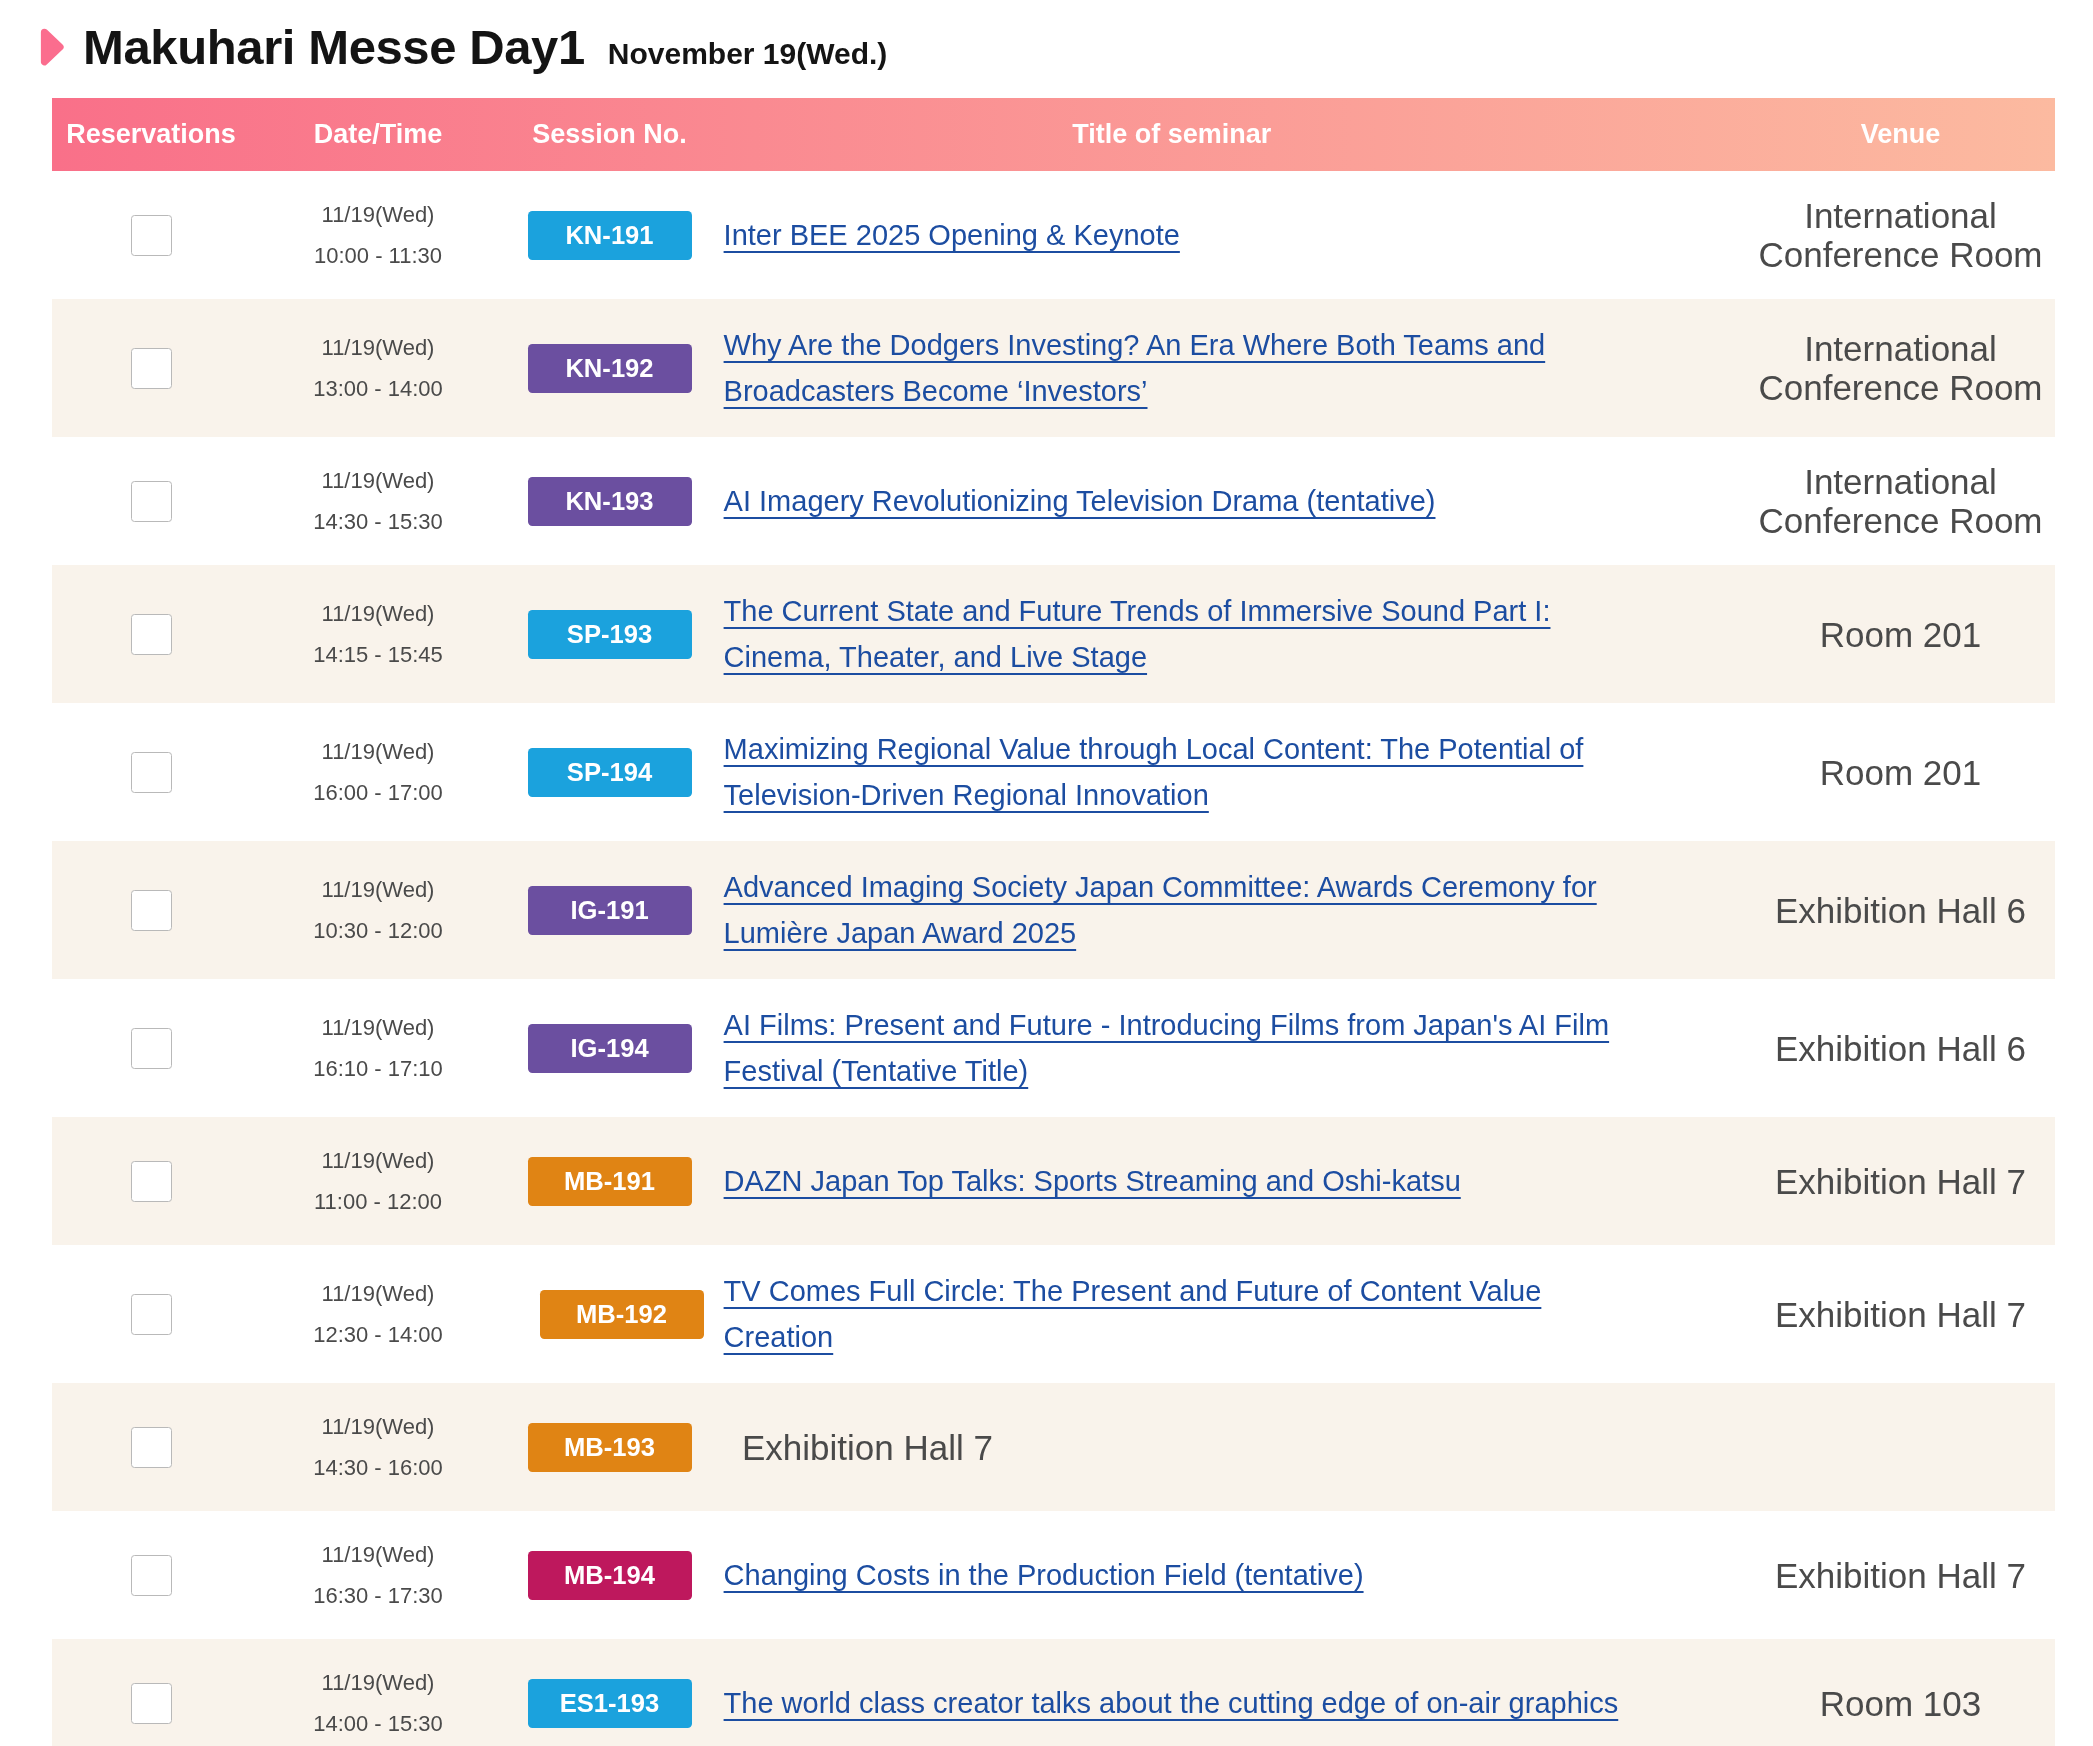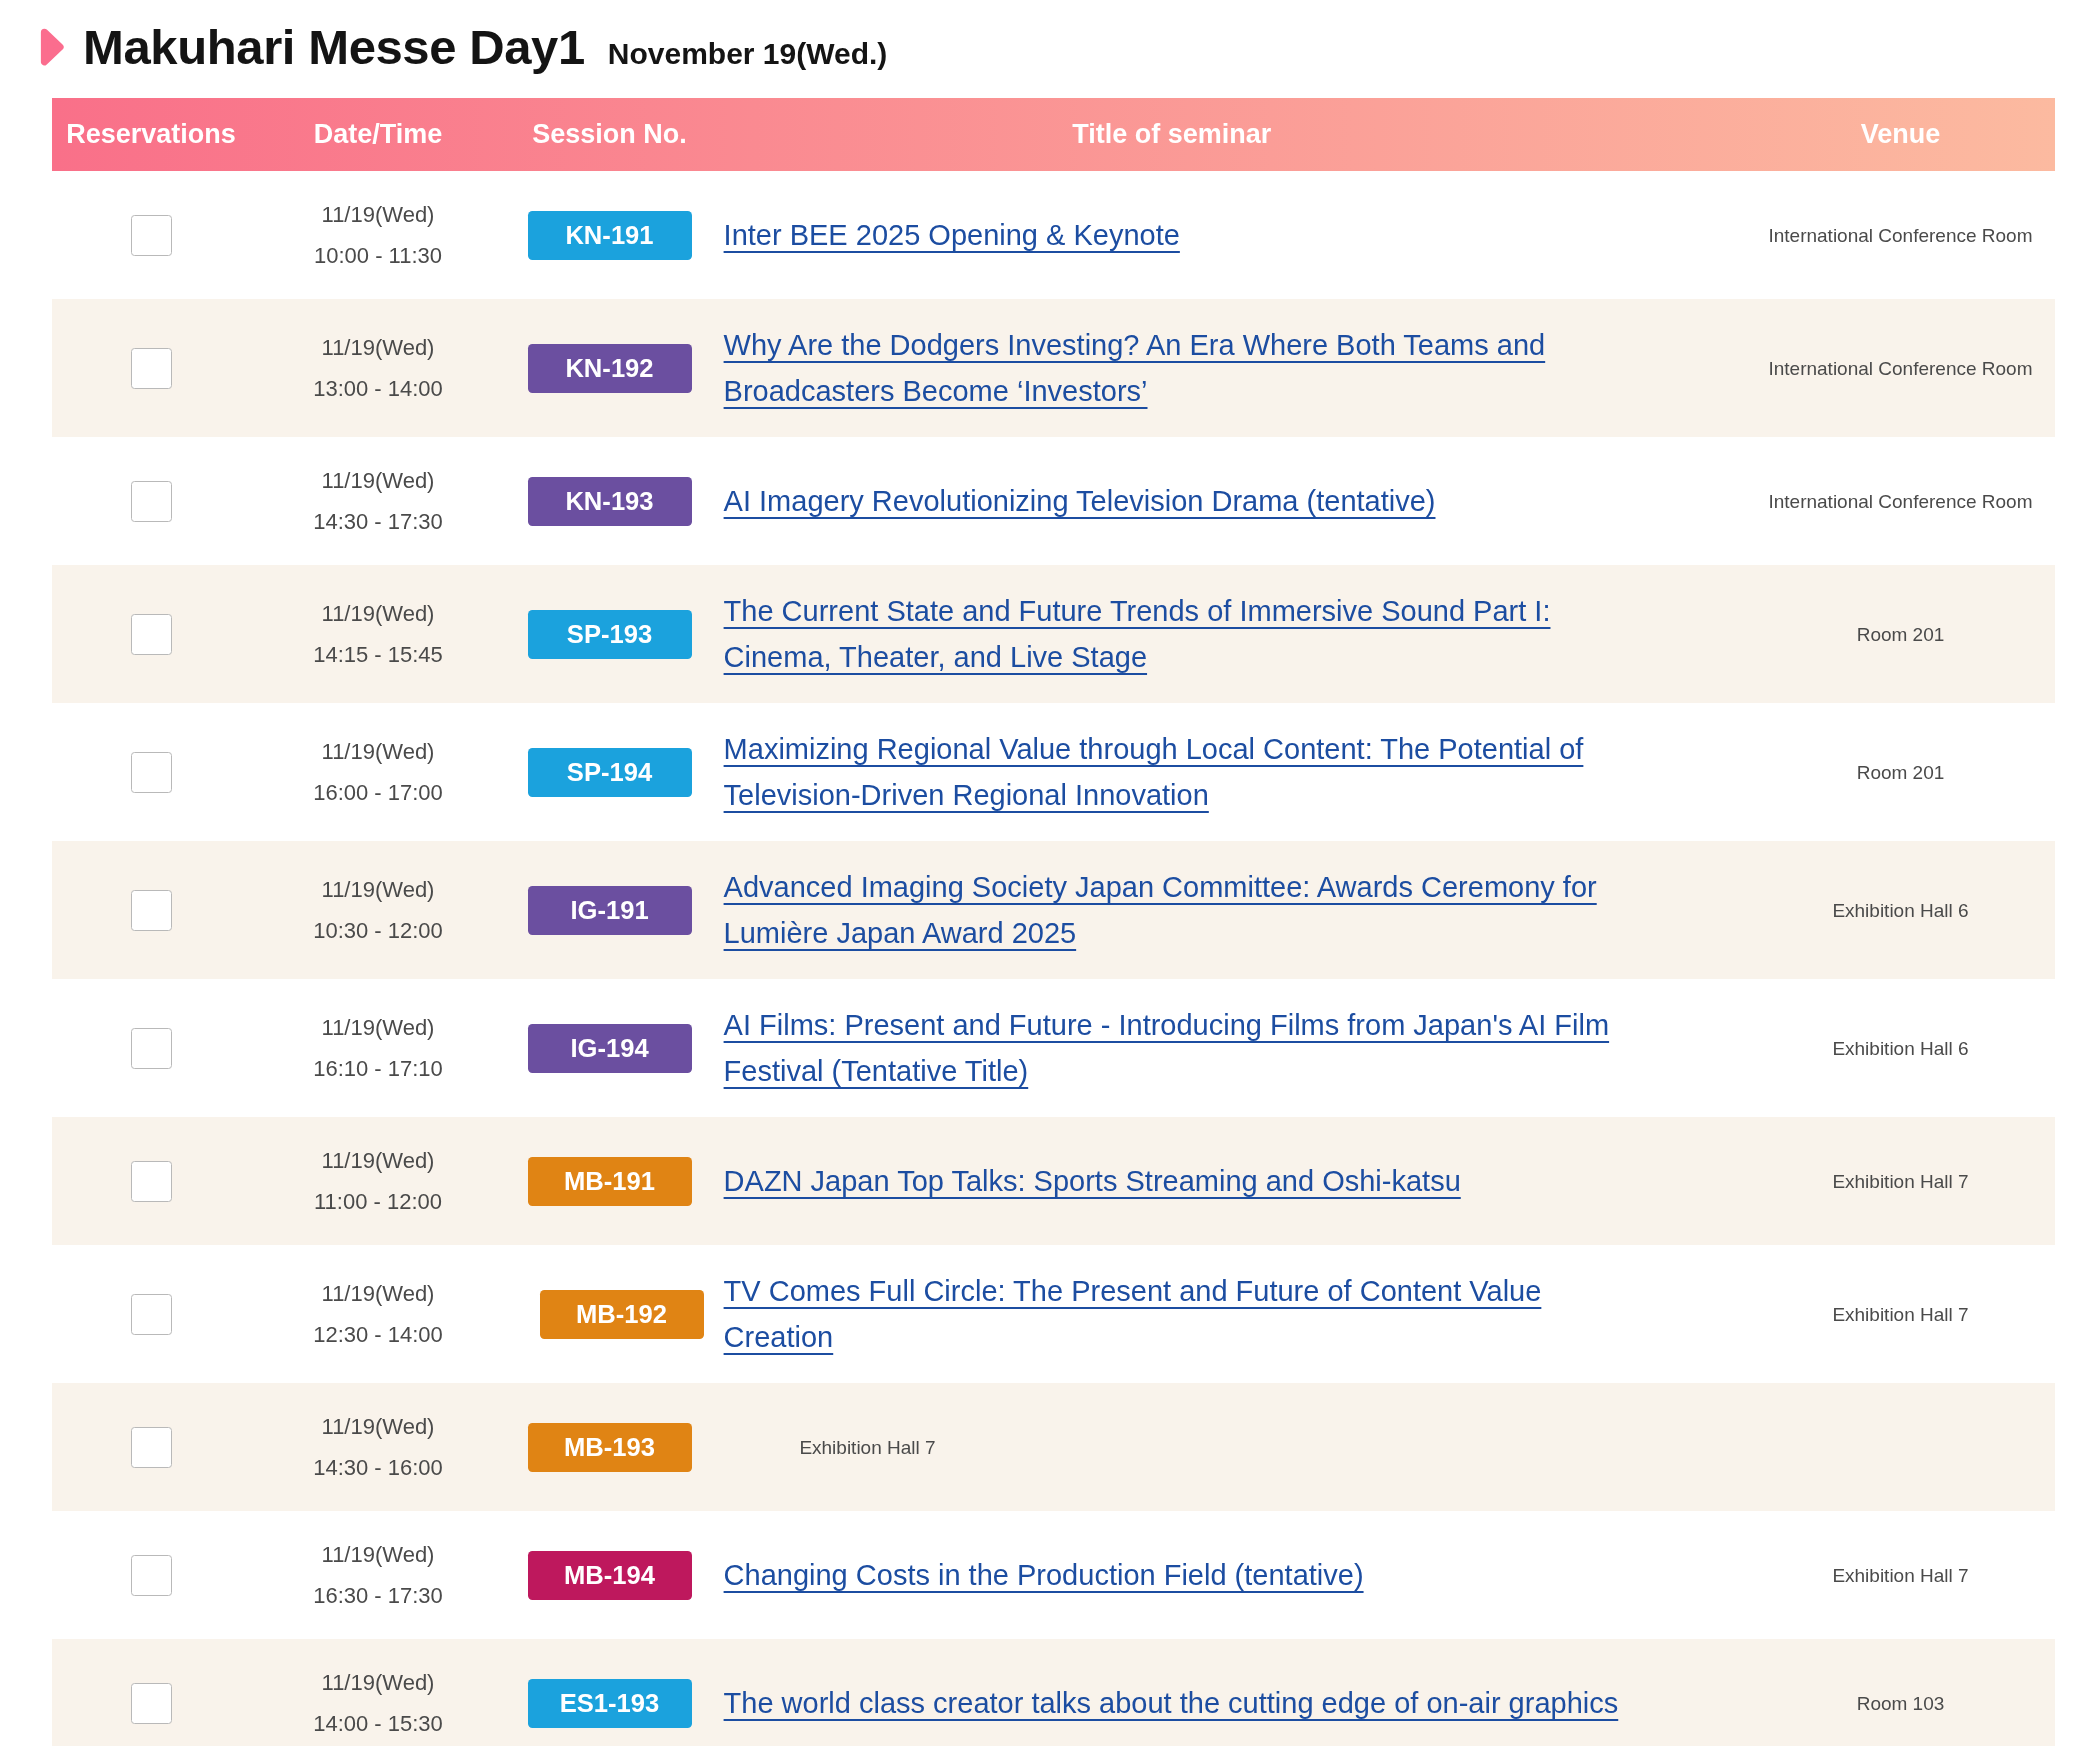--- a/index.html
+++ b/index.html
@@ -28,21 +28,21 @@
   .thead .col-title{ text-align:center; }
   .thead .col-res, .thead .col-session{ display:block; text-align:center; }
 
   .reservation-checkbox{ appearance:none; -webkit-appearance:none; width:41px; height:41px;
     border:1.8px solid #b9b9b9; border-radius:3.5px; background:#fff; cursor:pointer; display:block; }
   .datetime{ font-size:22px; line-height:41px; color:var(--text); }
   .session-badge{ display:inline-block; min-width:164px; padding:9.7px 12.4px; border-radius:4.4px;
     color:#fff; font-weight:bold; font-size:25.6px; text-align:center; }
   .title-link{ font-size:29px; line-height:46px; color:var(--link); text-decoration:underline;
     text-underline-offset:6.2px; text-decoration-thickness:1.8px; }
-  .venue{ font-size:19px; line-height:39px; color:var(--text); }
+  .venue{ font-size:35px; line-height:39px; color:var(--text); }
 </style>
 </head>
 <body>
 
 <div class="page-head">
   <svg class="head-arrow" viewBox="0 0 30 48">
     <path d="M6 7 L24 24 L6 41 Z" fill="#fb6d8e" stroke="#fb6d8e" stroke-width="8" stroke-linejoin="round"></path>
   </svg>
   <h1 class="page-title">Makuhari Messe Day1</h1>
   <div class="page-date">November 19(Wed.)</div>
@@ -90,21 +90,21 @@
     </div>
     <div class="col-venue venue">International Conference Room</div>
   </div>
 
   <div class="row">
     <div class="col-res">
       <input type="checkbox" class="reservation-checkbox" style="">
     </div>
     <div class="col-date datetime">
       <div>11/19(Wed)</div>
-      <div>14:30 - 17:30</div>
+      <div>14:30 - 15:30</div>
     </div>
     <div class="col-session">
       <span class="session-badge" style="background-color: rgb(107, 79, 160);">KN-193</span>
     </div>
     <div class="col-title">
       <a href="#" class="title-link">AI Imagery Revolutionizing Television Drama (tentative)</a>
     </div>
     <div class="col-venue venue">International Conference Room</div>
   </div>
 

